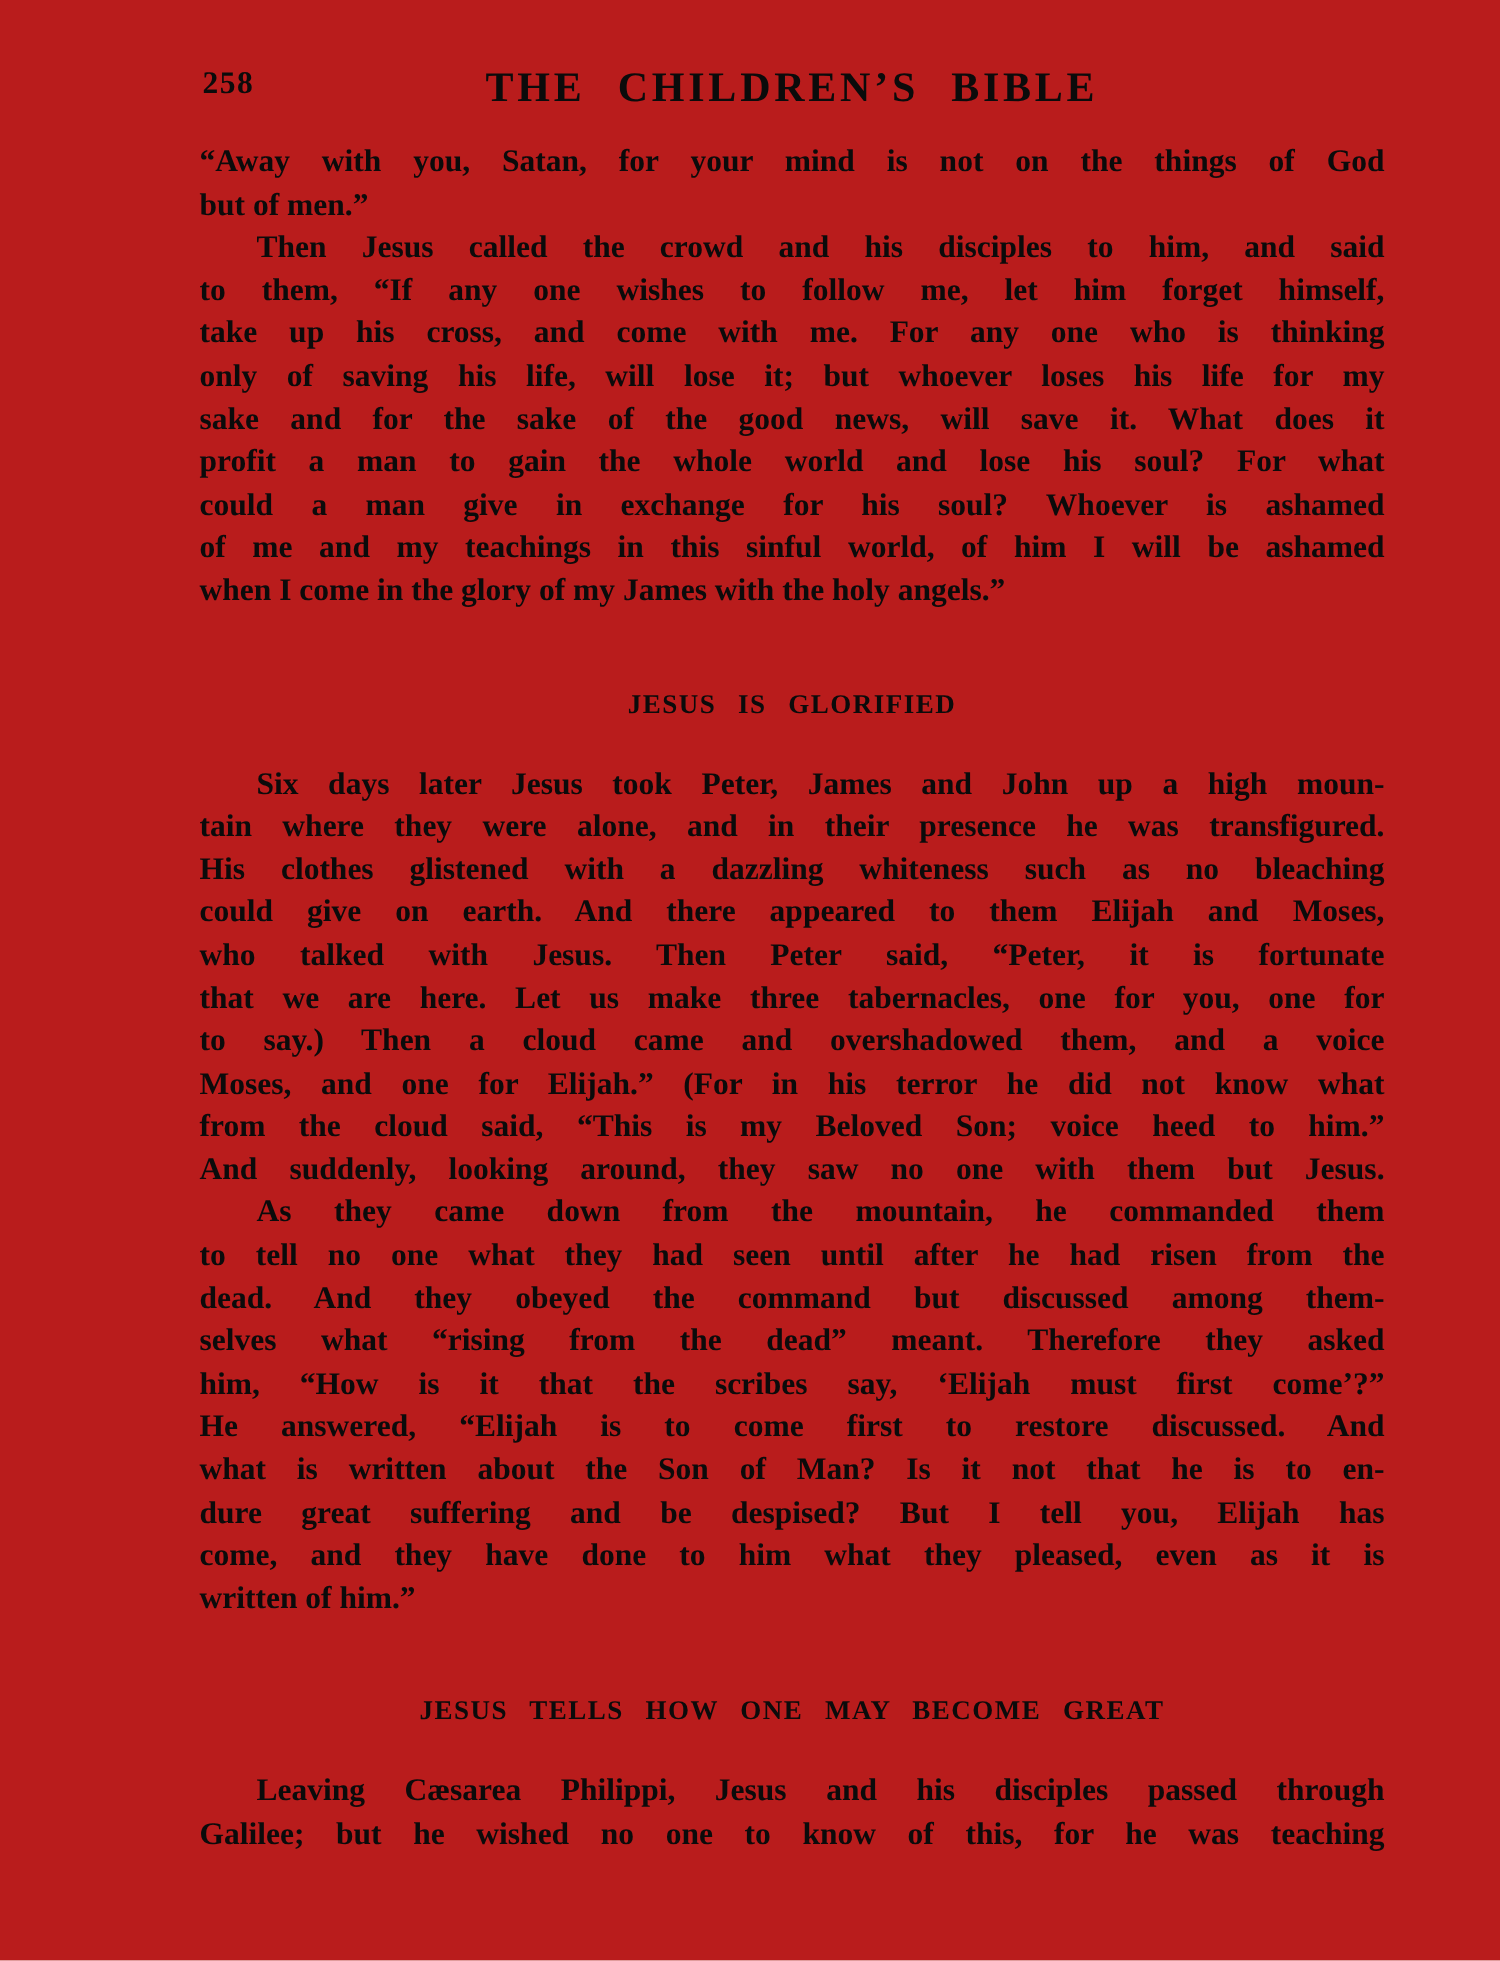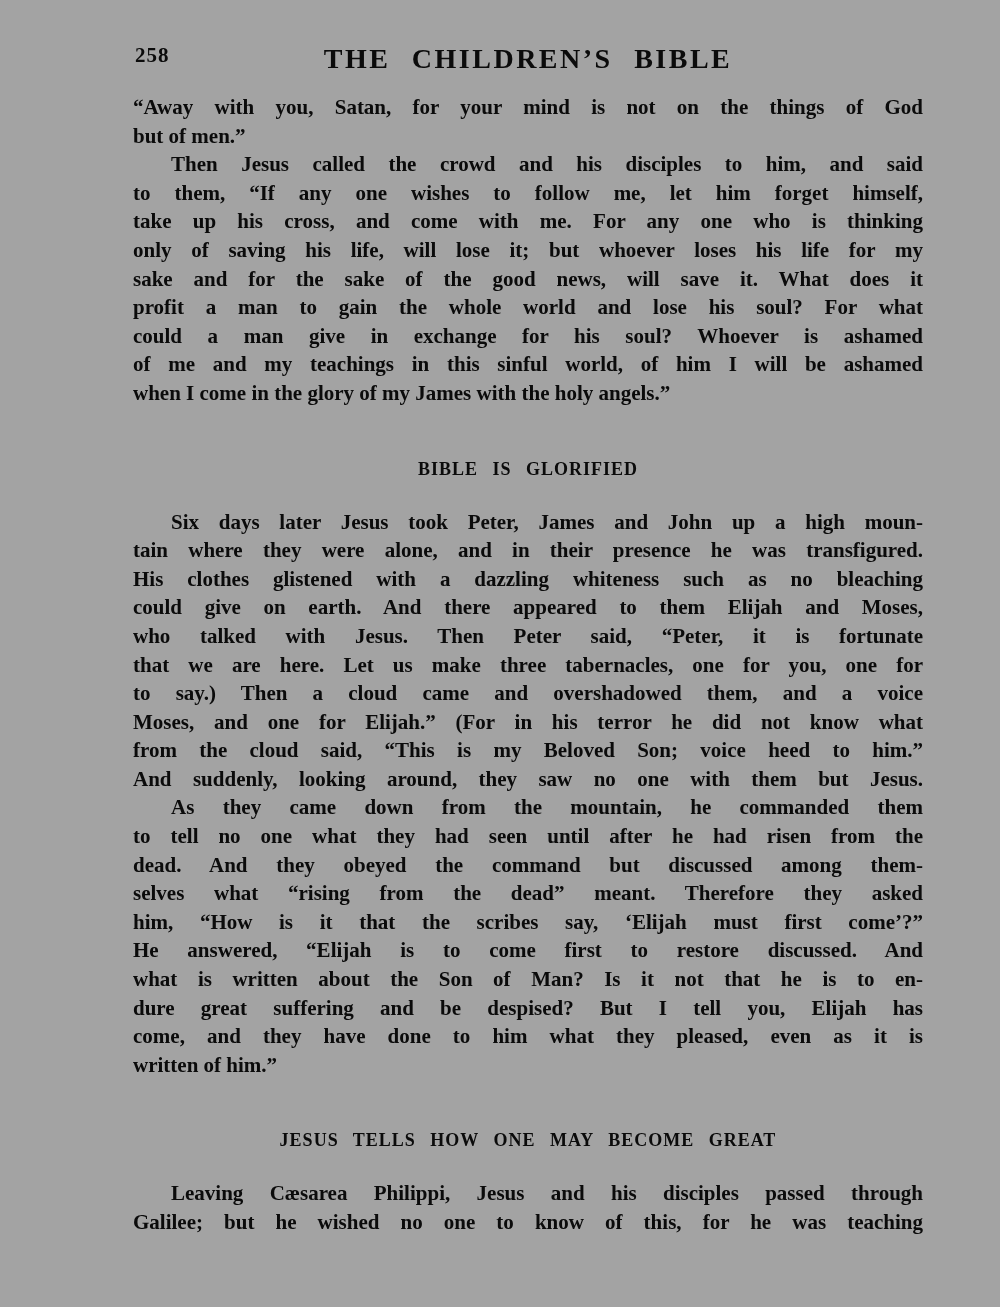--- a/index.html
+++ b/index.html
@@ -5,21 +5,21 @@
   html, body {
     margin: 0;
     padding: 0;
     background: #ffffff;
     font-family: "Liberation Serif", serif;
   }
   .page {
     position: relative;
     width: 1000px;
     height: 1307px;
-    background: #a3a3a3;
+    background: #b91c1c;
     color: #0b0b0b;
     overflow: hidden;
   }
   .column {
     position: absolute;
     left: 133px;
     top: 43px;
     width: 790px;
   }
   .running-header {
@@ -87,21 +87,21 @@
           <div class="line">Then Jesus called the crowd and his disciples to him, and said</div>
           <div class="line">to them, “If any one wishes to follow me, let him forget himself,</div>
           <div class="line">take up his cross, and come with me.  For any one who is thinking</div>
           <div class="line">only of saving his life, will lose it;  but whoever loses his life for my</div>
           <div class="line">sake and for the sake of the good news, will save it.  What does it</div>
           <div class="line">profit a man to gain the whole world and lose his soul?  For what</div>
           <div class="line">could a man give in exchange for his soul?  Whoever is ashamed</div>
           <div class="line">of me and my teachings in this sinful world, of him I will be ashamed</div>
           <div class="line last">when I come in the glory of my James with the holy angels.”</div>
         </div>
-        <div class="heading">BIBLE IS GLORIFIED</div>
+        <div class="heading">JESUS IS GLORIFIED</div>
         <div class="para indent">
           <div class="line">Six days later Jesus took Peter, James and John up a high moun-</div>
           <div class="line">tain where they were alone, and in their presence he was transfigured.</div>
           <div class="line">His clothes glistened with a dazzling whiteness such as no bleaching</div>
           <div class="line">could give on earth.  And there appeared to them Elijah and Moses,</div>
           <div class="line">who talked with Jesus.  Then Peter said, “Peter, it is fortunate</div>
           <div class="line">that we are here.  Let us make three tabernacles, one for you, one for</div>
           <div class="line">to say.)  Then a cloud came and overshadowed them, and a voice</div>
           <div class="line">Moses, and one for Elijah.”  (For in his terror he did not know what</div>
           <div class="line">from the cloud said, “This is my Beloved Son;  voice heed to him.”</div>

